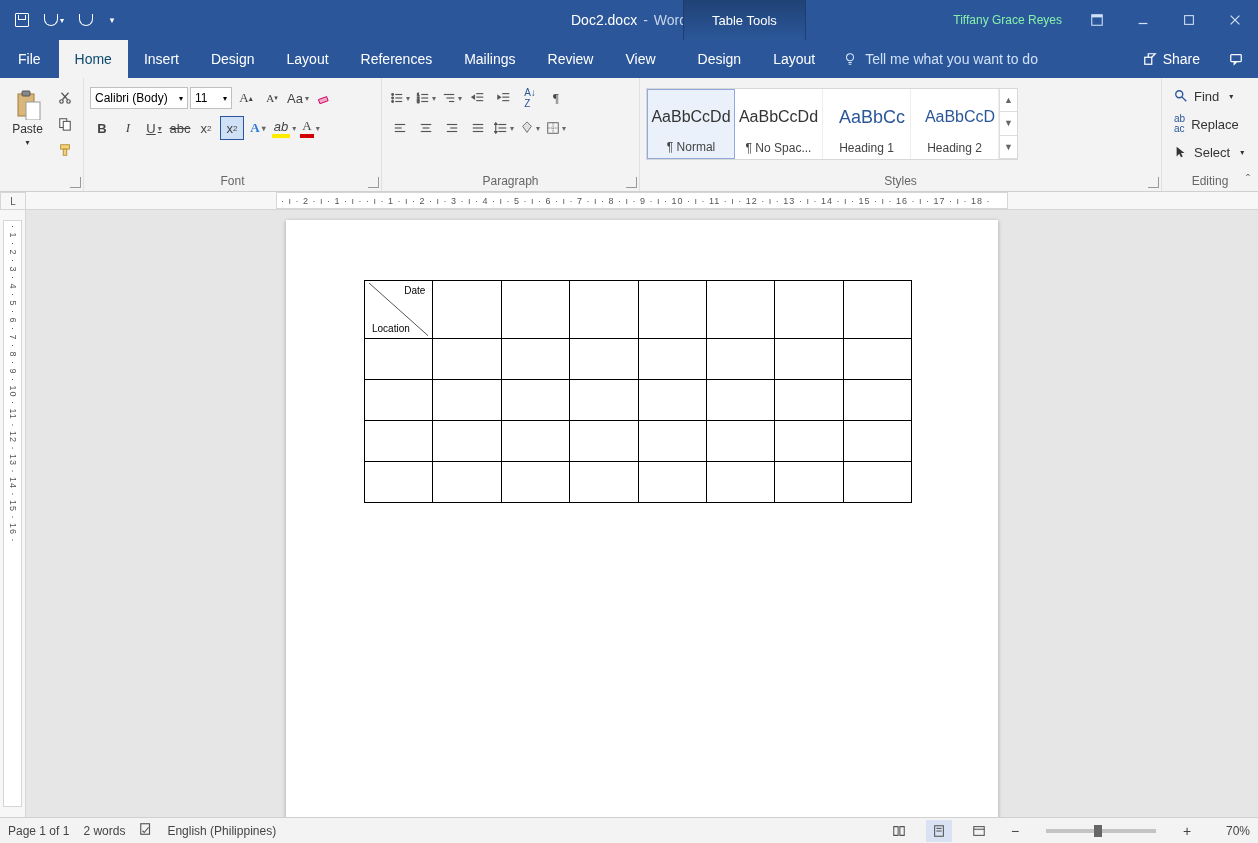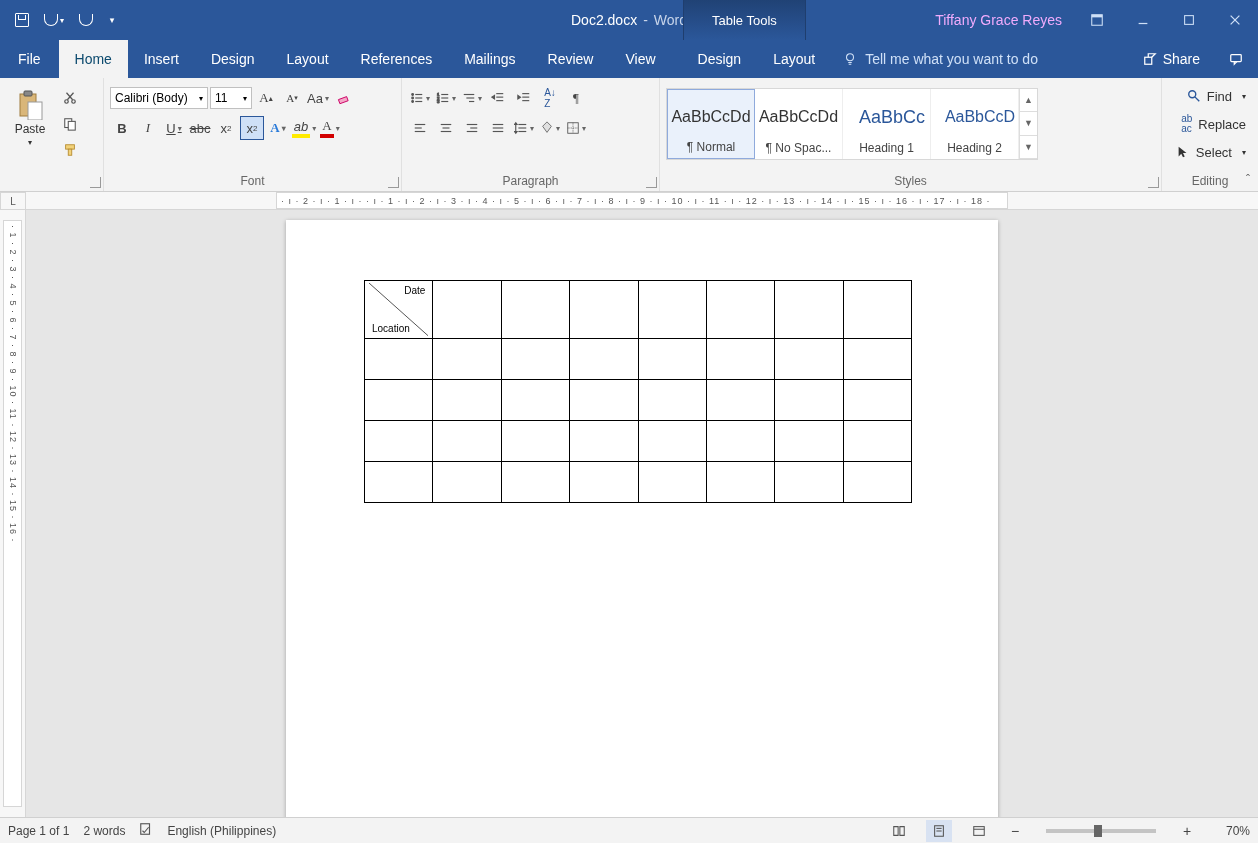--- a/index.html
+++ b/index.html
@@ -6,21 +6,21 @@
 body { background: #e6e6e6; width: 1258px; height: 843px; overflow: hidden; position: relative; }
 
 
 .titlebar { height: 40px; background: #2b579a; display: flex; align-items: center; color: #fff; font-size: 13px; position: relative; }
 .qat { display: flex; align-items: center; gap: 4px; padding-left: 8px; }
 .qat-btn { width: 28px; height: 28px; display: flex; align-items: center; justify-content: center; cursor: pointer; }
 .title-text { position: absolute; left: 50%; transform: translateX(-50%); display: flex; gap: 6px; font-size: 14px; }
 .title-app { color: #c8d5ea; }
 .table-tools { position: absolute; left: 683px; top: 0; height: 40px; padding: 0 28px; background: linear-gradient(#204275,#2b579a); display: flex; align-items: center; font-size: 13px; color: #fff; border-left:1px solid #1f3e6e; border-right:1px solid #1f3e6e;}
 .user-area { position: absolute; right: 0; display: flex; align-items: center; height: 40px; }
-.user-name { font-size: 14px; color: #f0abfc; padding-right: 12px; margin-left: 40px; }
+.user-name { font-size: 12px; color: #86efac; padding-right: 12px; margin-left: 40px; }
 .win-btn { width: 46px; height: 40px; display: flex; align-items: center; justify-content: center; cursor: pointer; color:#cfe0f7;}
 
 
 .ribbon-tabs { height: 38px; background: #2b579a; display: flex; align-items: stretch; color: #fff; font-size: 14px; position:relative;}
 .ribbon-tab { padding: 0 16px; display: flex; align-items: center; cursor: pointer; }
 .ribbon-tab.active { background: #f3f3f3; color: #0c4a6e; }
 .ribbon-tab.file { padding: 0 18px; }
 .tellme { display: flex; align-items: center; gap: 8px; color: #cfe0f7; flex: 1; padding-left: 12px; font-size: 14px;}
 .share-area { display: flex; align-items: center; gap: 6px; padding: 0 14px; cursor: pointer; }
 .comment-btn { width: 44px; display: flex; align-items: center; justify-content: center; cursor: pointer; }
@@ -193,21 +193,21 @@
   <div class="comment-btn">
     <svg class="icon" viewBox="0 0 16 16" fill="none" stroke="#fff" stroke-width="1.4">
         <rect x="2" y="3" width="12" height="8" rx="1"></rect>
         <path d="M6 11 L6 14 L9 11"></path>
       </svg>
   </div>
 </div>
 
 <div class="ribbon">
 
-  <div class="group" style="width:104px;gap:34px;">
+  <div class="group" style="width:84px;gap:34px;">
     <div class="group-content">
       <div class="big-btn">
         <svg width="28" height="30" viewBox="0 0 28 30">
             <rect x="4" y="4" width="16" height="22" fill="#d9b679" stroke="#a07c3e"></rect>
             <rect x="8" y="1" width="8" height="5" rx="1" fill="#888" stroke="#555"></rect>
             <rect x="12" y="12" width="14" height="18" fill="#fff" stroke="#999"></rect>
           </svg>
         <span>Paste</span>
         <span style="font-size:8px;">▾</span>
       </div>
@@ -410,21 +410,21 @@
           <div>▼</div>
           <div>▼</div>
         </div>
       </div>
     </div>
     <div class="group-label">Styles</div>
     <div class="dialog-launcher"></div>
   </div>
 
   <div class="group" style="width:96px;border-right:none;">
-    <div class="group-content" style="flex-direction:column;padding-top:2px;align-items:flex-end;">
+    <div class="group-content" style="flex-direction:column;padding-top:2px;">
       <div class="edit-item">
         <svg class="icon" viewBox="0 0 16 16" fill="none" stroke="#2b579a" stroke-width="1.6">
             <circle cx="6" cy="6" r="4"></circle>
             <line x1="9" y1="9" x2="14" y2="14"></line>
           </svg>
         <span>Find</span>
           <span style="font-size:8px;margin-left:4px;">▾</span>
       </div>
       <div class="edit-item">
         <span style="font-size:10px;color:#2b579a;line-height:1;">ab<br>ac</span>

